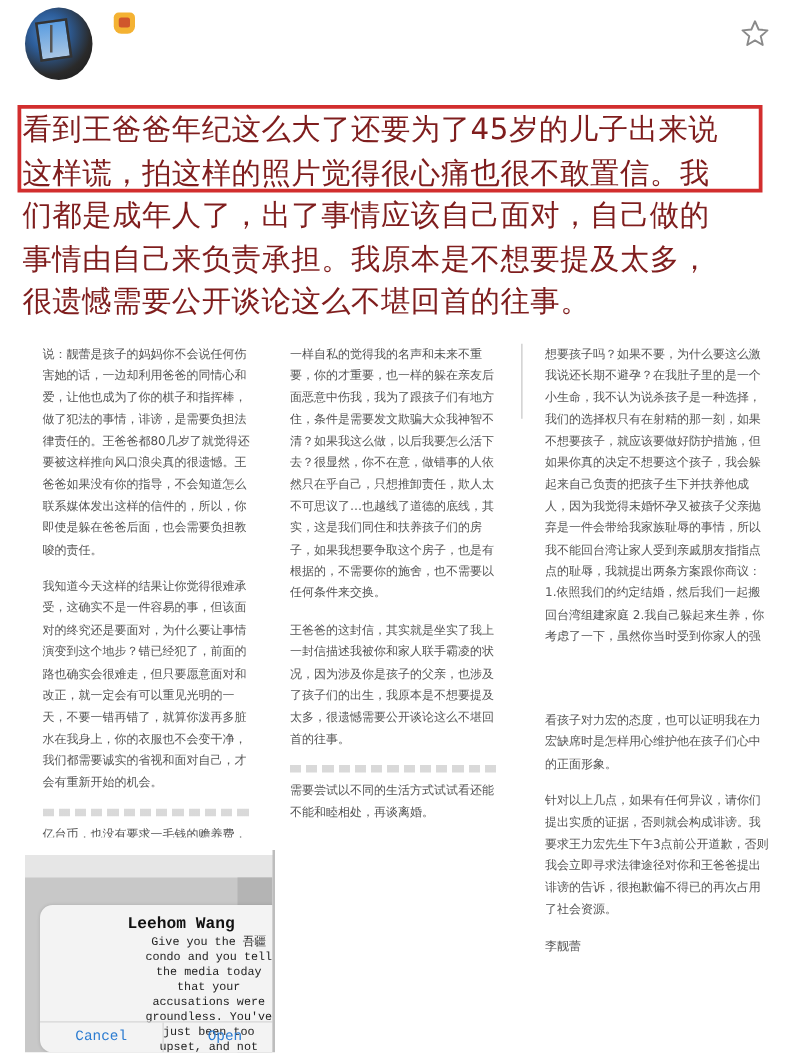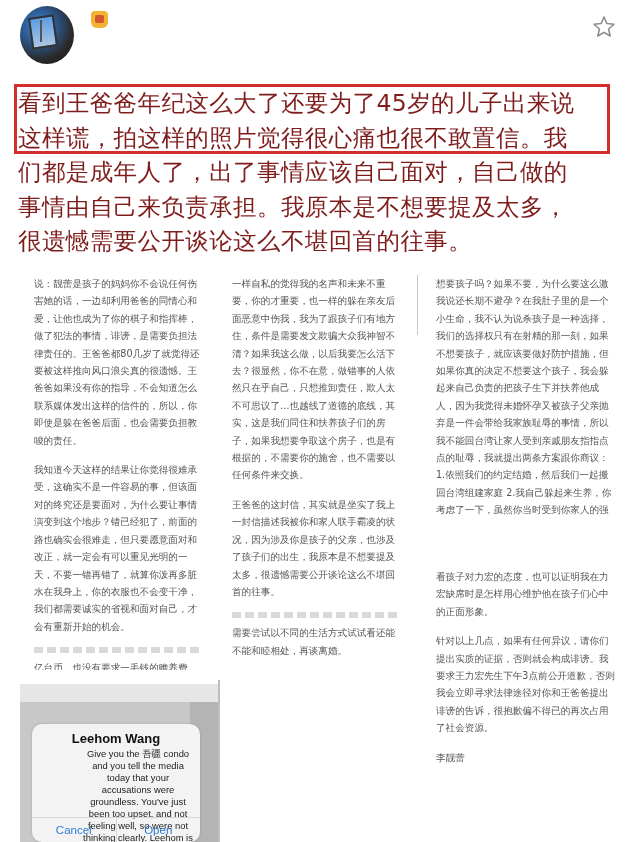--- a/index.html
+++ b/index.html
@@ -20,21 +20,21 @@
   .doc p{margin:0 0 12px 0;}
   .doc .cut{height:6px;background:repeating-linear-gradient(90deg,#c9c9c9 0 9px,transparent 9px 13px);opacity:.7;margin:4px 0 6px 0;}
   .col1{left:34px;width:168px;height:395px;overflow:hidden;}
   .col2{left:232px;width:168px;height:390px;overflow:hidden;}
   .col3{left:436px;width:180px;height:240px;overflow:hidden;}
   .vline1{position:absolute;left:417px;top:275px;width:1px;height:60px;background:#c7c7c7;}
   .vline2{position:absolute;left:218px;top:680px;width:2px;height:162px;background:#bdbdbd;}
   .shot{position:absolute;left:20px;top:684px;width:198px;height:158px;background:#c8c8c8;overflow:hidden;}
   .shot .topbar{position:absolute;left:0;top:0;width:198px;height:18px;background:#e6e6e6;}
   .shot .rpanel{position:absolute;right:0;top:18px;width:28px;height:140px;background:#b4b4b4;}
-  .dialog{position:absolute;left:12px;top:40px;width:168px;height:118px;background:#f3f3f3;border-radius:10px;box-shadow:0 0 3px rgba(0,0,0,.15);text-align:center;font-family:Liberation Sans, sans-serif;}
+  .dialog{position:absolute;left:12px;top:40px;width:168px;height:118px;background:#f3f3f3;border-radius:10px;box-shadow:0 0 3px rgba(0,0,0,.15);text-align:center;font-family:Liberation Mono, monospace;padding-left:29px;}
   .dialog .title{font-size:13px;font-weight:bold;color:#111;margin-top:7px;}
   .dialog .msg{font-size:9.4px;line-height:12px;color:#222;padding:2px 6px 0 6px;margin-left:44px;}
   .dialog .btns{position:absolute;left:0;right:0;bottom:0;height:24px;border-top:1px solid #d6d6d6;display:flex;align-items:flex-end;}
   .dialog .btn{flex:1;font-size:11.5px;color:#2c7cd1;line-height:24px;}
   .dialog .btn+.btn{border-left:1px solid #d6d6d6;}
 </style>
 </head>
 <body>
 
 <div class="header">

